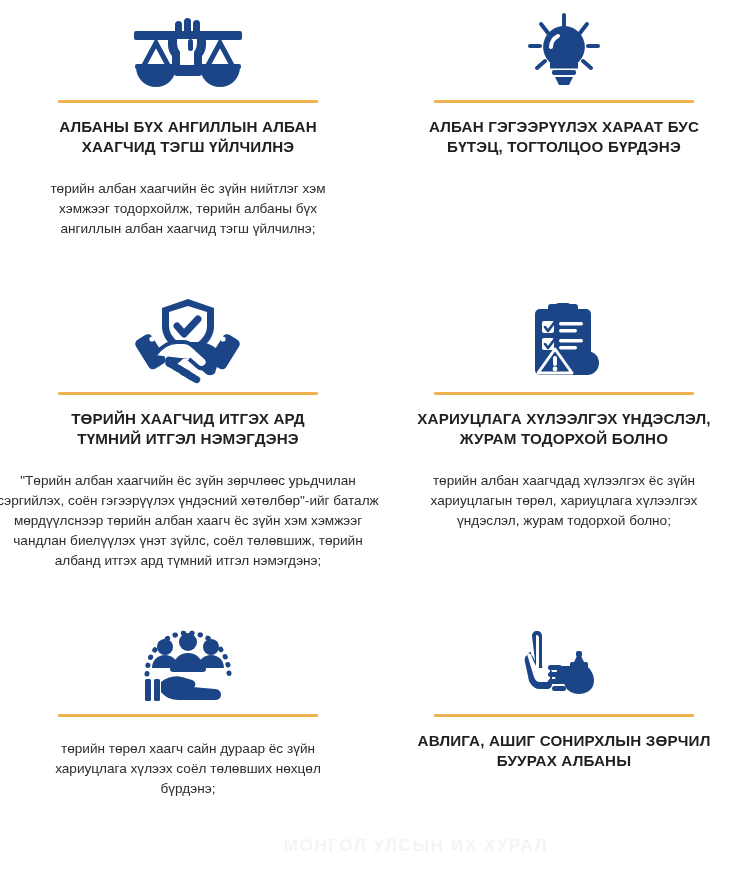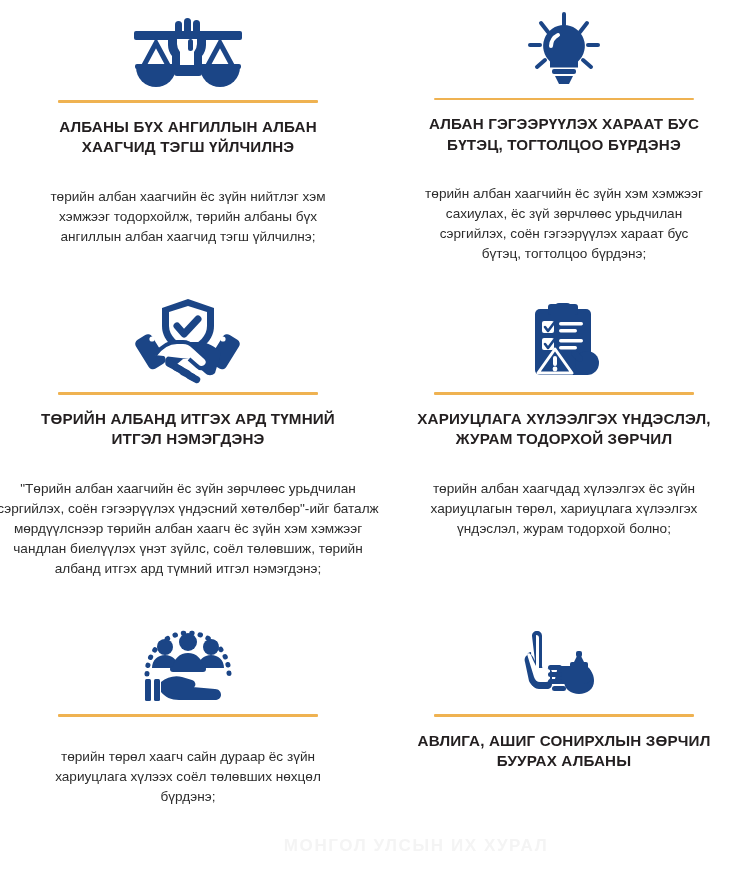--- a/index.html
+++ b/index.html
@@ -63,21 +63,21 @@
     width: 300px;
     margin: 0 0 13px 0;
   }
 
   .body {
     font-size: 13.6px;
     color: #2c2c2c;
     text-align: center;
     line-height: 1.47;
     width: 284px;
-    margin: 16px;
+    margin: 8px;
   }
 
   
   .cell.wide-body .body {
     width: 396px;
     font-size: 13.6px;
   }
 
   .watermark {
     position: absolute;
@@ -153,21 +153,20 @@
 
           <path d="M37 23 a13 13 0 0 0 -7 11" fill="none" stroke="#ffffff" stroke-width="4"></path>
 
           <rect x="31" y="57" width="24" height="5" rx="2" stroke="none"></rect>
           <path d="M34 64 h18 l-4 8 h-10 z" stroke="none"></path>
         </g>
       </svg>
     </div>
     <div class="rule"></div>
     <h3 class="title">АЛБАН ГЭГЭЭРҮҮЛЭХ ХАРААТ БУС БҮТЭЦ, ТОГТОЛЦОО БҮРДЭНЭ</h3>
-    <p class="body">төрийн албан хаагчийн ёс зүйн хэм хэмжээг сахиулах, ёс зүй зөрчлөөс урьдчилан сэргийлэх, соён гэгээрүүлэх хараат бус бүтэц, тогтолцоо бүрдэнэ;</p>
   </div>
 
   <div class="cell r2 wide-body">
     <div class="icon-wrap">
       <svg width="106" height="88" viewBox="0 0 106 88" aria-hidden="true">
         <g fill="#1b4586">
 
           <path d="M53 2 L79 11 v18 c0 14 -11 23 -26 29 C38 52 27 43 27 29 V11 z"></path>
           <path d="M53 9 L72 15 v14 c0 10 -8 17 -19 22 C43 46 34 39 34 29 V15 z" fill="#ffffff"></path>
           <path d="M42 29 l7 8 l14 -15" fill="none" stroke="#1b4586" stroke-width="7" stroke-linecap="round" stroke-linejoin="round"></path>
@@ -183,21 +182,21 @@
           <path d="M20 58 c6 -8 14 -13 22 -13 h6 c4 0 8 2 11 5 l12 11 c3 3 2 7 -1 9 c-3 2 -6 1 -8 -1 l-8 -7" fill="#ffffff" stroke="#1b4586" stroke-width="4" stroke-linejoin="round"></path>
 
           <rect x="30" y="66" width="20" height="7" rx="3.5" transform="rotate(28 40 69)"></rect>
           <rect x="37" y="70" width="20" height="7" rx="3.5" transform="rotate(28 47 73)"></rect>
           <rect x="44" y="74" width="18" height="7" rx="3.5" transform="rotate(28 53 77)"></rect>
           <rect x="51" y="77" width="15" height="7" rx="3.5" transform="rotate(28 58 80)"></rect>
         </g>
       </svg>
     </div>
     <div class="rule"></div>
-    <h3 class="title">ТӨРИЙН АЛБАНД ИТГЭХ АРД ТҮМНИЙ ИТГЭЛ НЭМЭГДЭНЭ</h3>
+    <h3 class="title">ТӨРИЙН ХААГЧИД ИТГЭХ АРД ТҮМНИЙ ИТГЭЛ НЭМЭГДЭНЭ</h3>
     <p class="body">"Төрийн албан хаагчийн ёс зүйн зөрчлөөс урьдчилан сэргийлэх, соён гэгээрүүлэх үндэсний хөтөлбөр"-ийг баталж мөрдүүлснээр төрийн албан хаагч ёс зүйн хэм хэмжээг чандлан биелүүлэх үнэт зүйлс, соёл төлөвшиж, төрийн албанд итгэх ард түмний итгэл нэмэгдэнэ;</p>
   </div>
 
   <div class="cell r2">
     <div class="icon-wrap">
       <svg width="74" height="80" viewBox="0 0 74 80" aria-hidden="true">
         <g fill="#1b4586">
 
           <rect x="28" y="2" width="16" height="9" rx="4"></rect>
 
@@ -217,21 +216,21 @@
           <circle cx="60" cy="62" r="12"></circle>
           <rect x="47" y="48" width="6" height="14" rx="3" transform="rotate(-45 50 55)"></rect>
 
           <path d="M28 48 L45 72 H11 Z" fill="#1b4586" stroke="#ffffff" stroke-width="3" stroke-linejoin="round"></path>
           <rect x="26" y="55" width="4" height="10" rx="2" fill="#ffffff"></rect>
           <circle cx="28" cy="68" r="2.4" fill="#ffffff"></circle>
         </g>
       </svg>
     </div>
     <div class="rule"></div>
-    <h3 class="title">ХАРИУЦЛАГА ХҮЛЭЭЛГЭХ ҮНДЭСЛЭЛ, ЖУРАМ ТОДОРХОЙ ЗӨРЧИЛ</h3>
+    <h3 class="title">ХАРИУЦЛАГА ХҮЛЭЭЛГЭХ ҮНДЭСЛЭЛ, ЖУРАМ ТОДОРХОЙ БОЛНО</h3>
     <p class="body">төрийн албан хаагчдад хүлээлгэх ёс зүйн хариуцлагын төрөл, хариуцлага хүлээлгэх үндэслэл, журам тодорхой болно;</p>
   </div>
 
   <div class="cell r3">
     <div class="icon-wrap">
       <svg width="98" height="80" viewBox="0 0 98 80" aria-hidden="true">
         <g fill="#1b4586">
 
           <path id="arc" d="M8 50 A41 41 0 0 1 90 50" fill="none" stroke="#1b4586" stroke-width="5" stroke-linecap="round" stroke-dasharray="0.5 8"></path>
 

